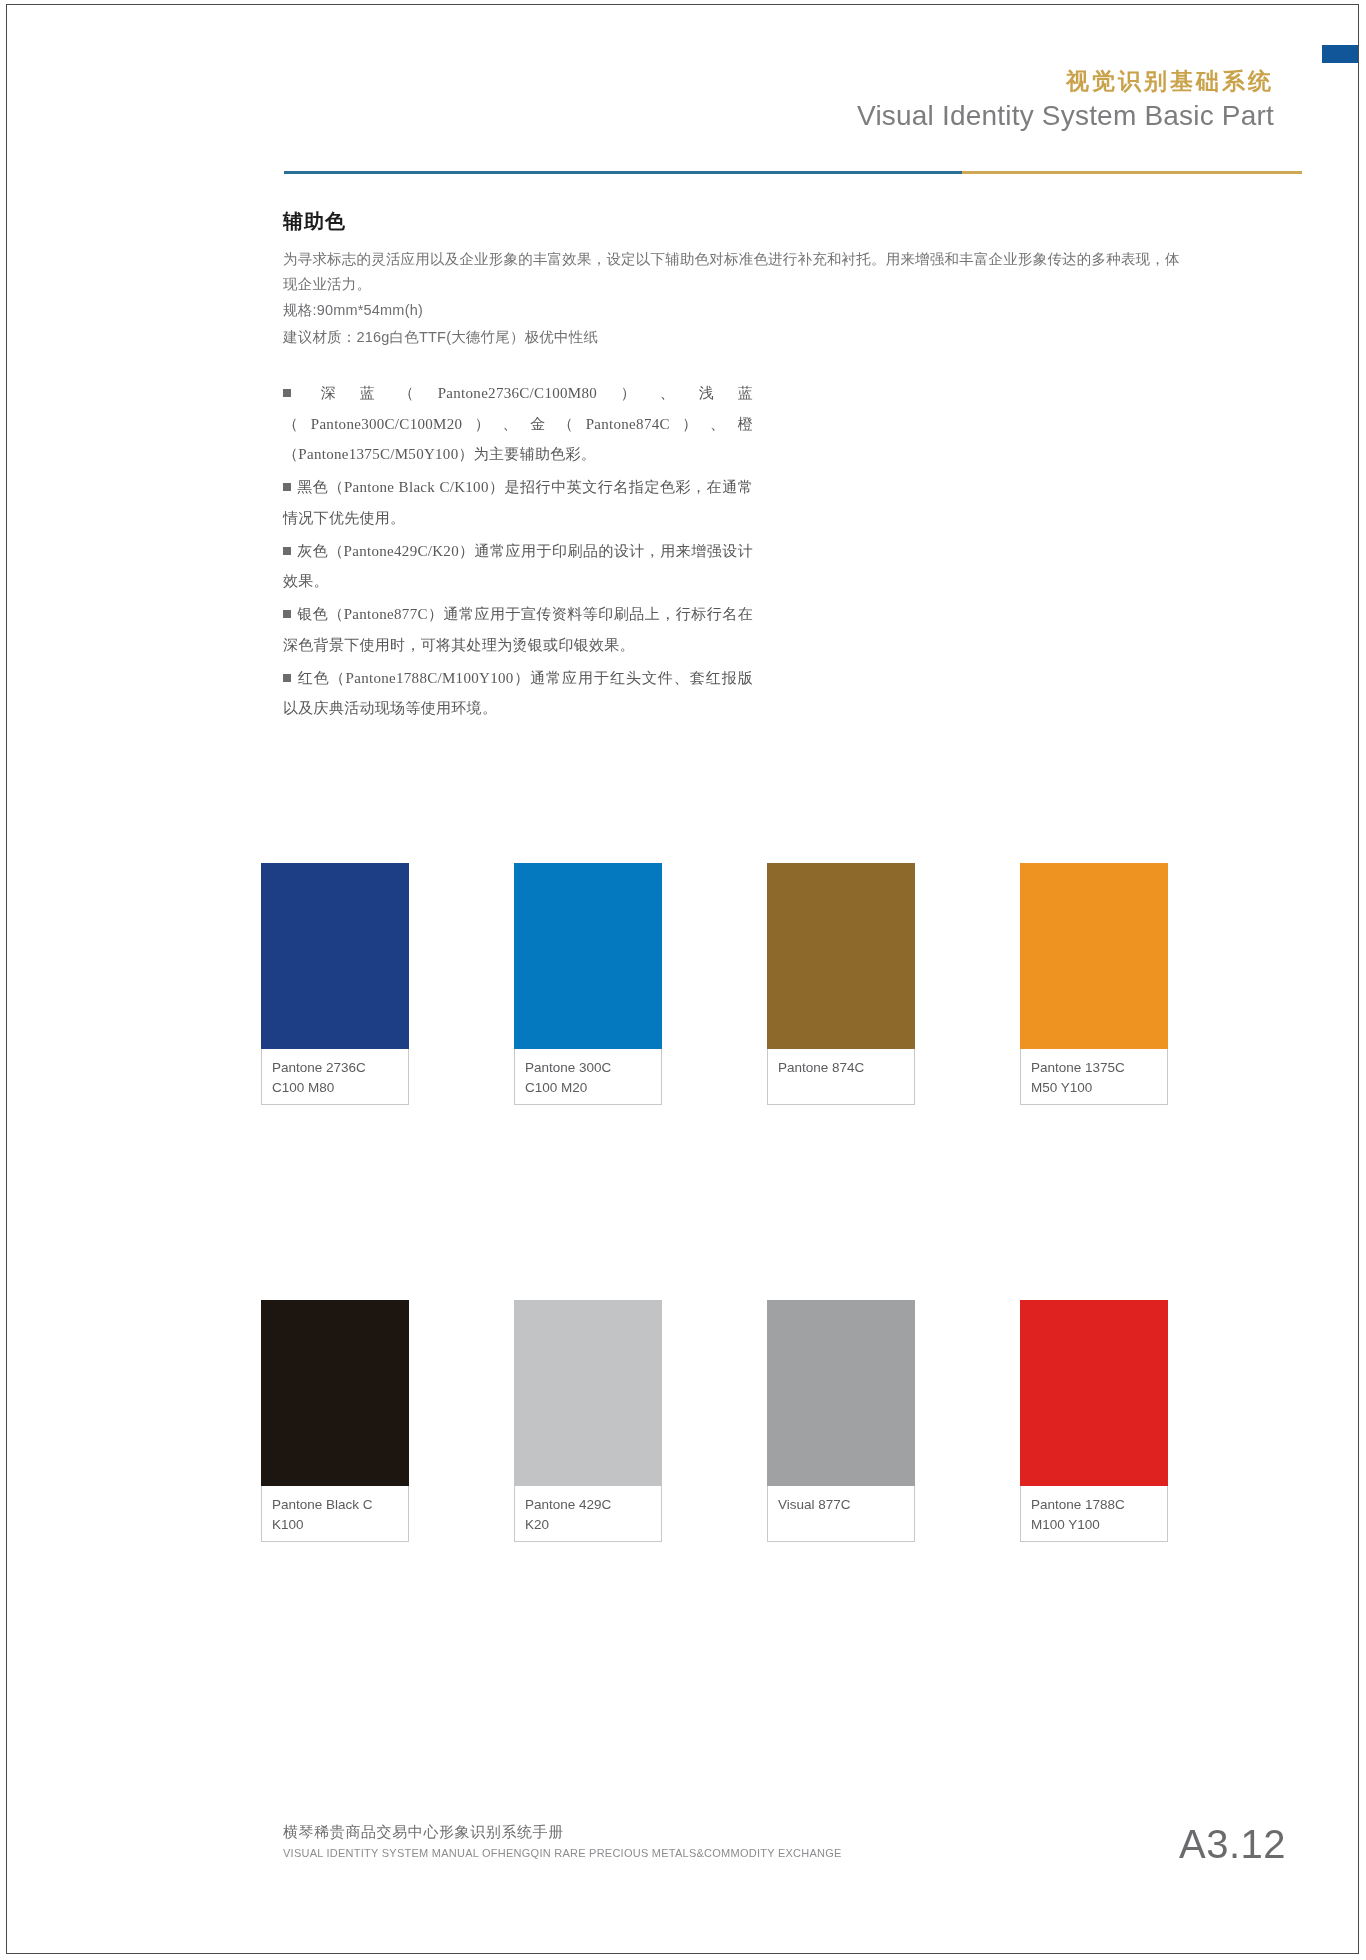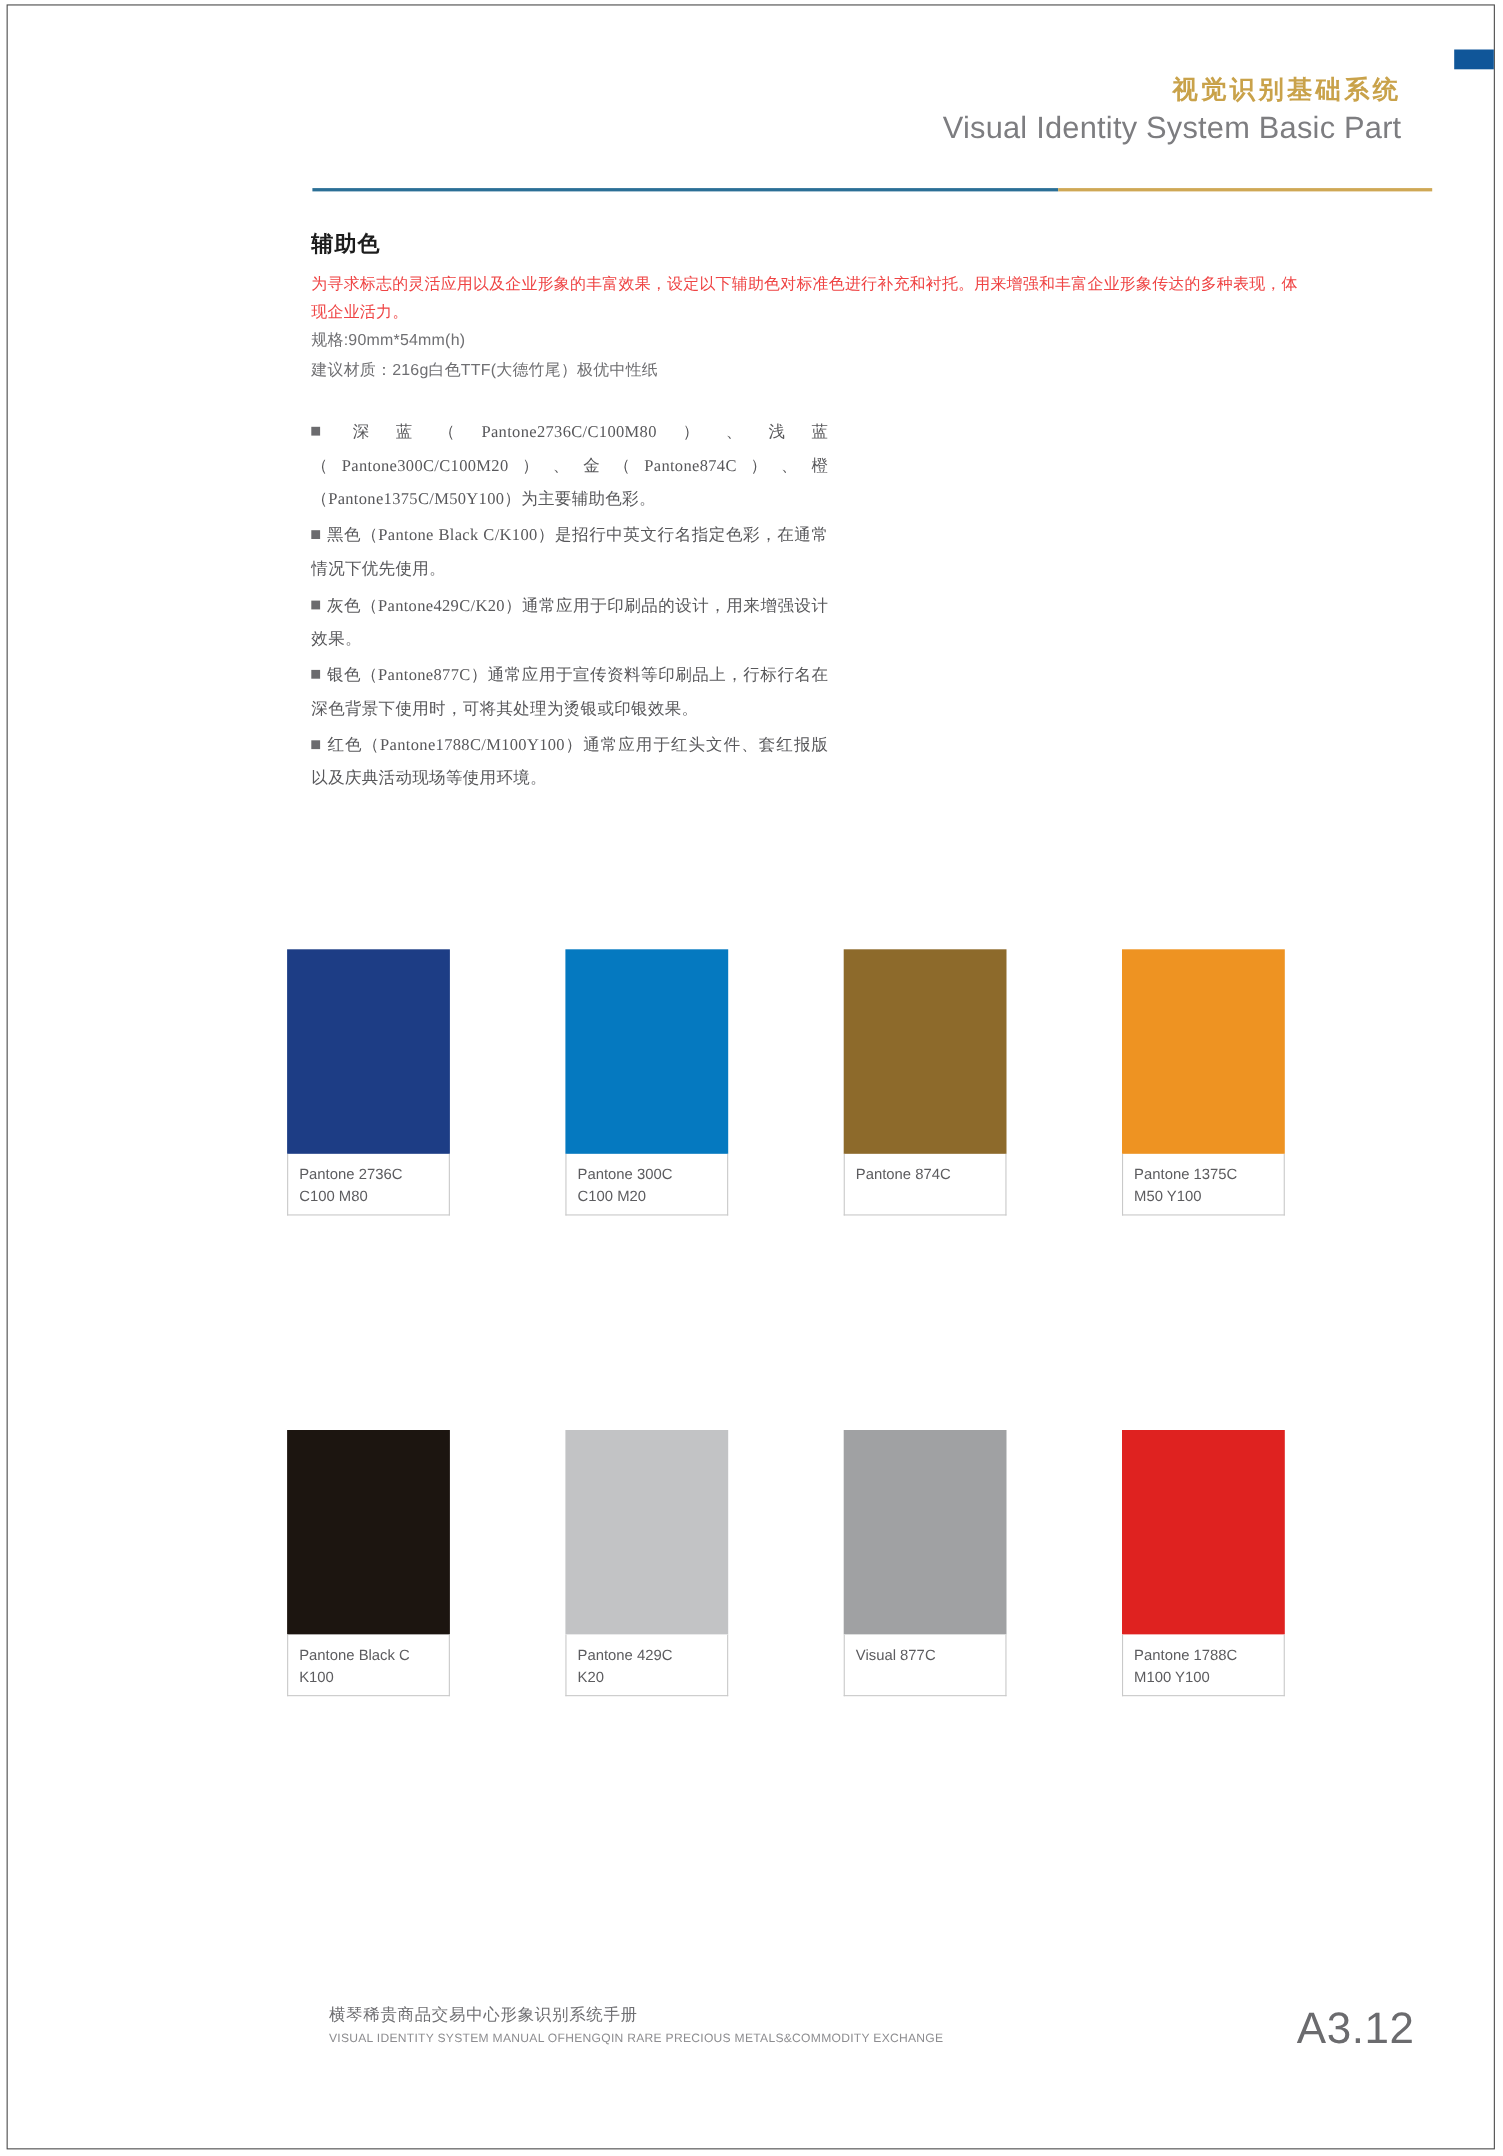--- a/index.html
+++ b/index.html
@@ -89,21 +89,21 @@
   }
   #section-title {
     font-size: 20px;
     font-weight: 700;
     color: #1c1c1c;
     letter-spacing: 1px;
     margin: 0 0 12px 0;
   }
   .intro-line {
     font-size: 14.5px;
-    color: #ef4444;
+    color: #737373;
     line-height: 1.72;
     letter-spacing: 0.2px;
     margin: 0;
   }
   .spec-line {
     font-size: 14.5px;
     color: #6f6f72;
     line-height: 1.9;
     letter-spacing: 0.2px;
     margin: 0;
@@ -165,21 +165,20 @@
     color: #5c5c5f;
     line-height: 1.45;
     white-space: nowrap;
   }
 
   
   #footer {
     position: absolute;
     left: 276px;
     bottom: 92px;
-    margin-left: 16px;
   }
   #footer-cn {
     font-size: 15px;
     color: #6f6f72;
     letter-spacing: 0.6px;
     line-height: 1.5;
   }
   #footer-en {
     font-size: 11px;
     color: #8d8d90;

